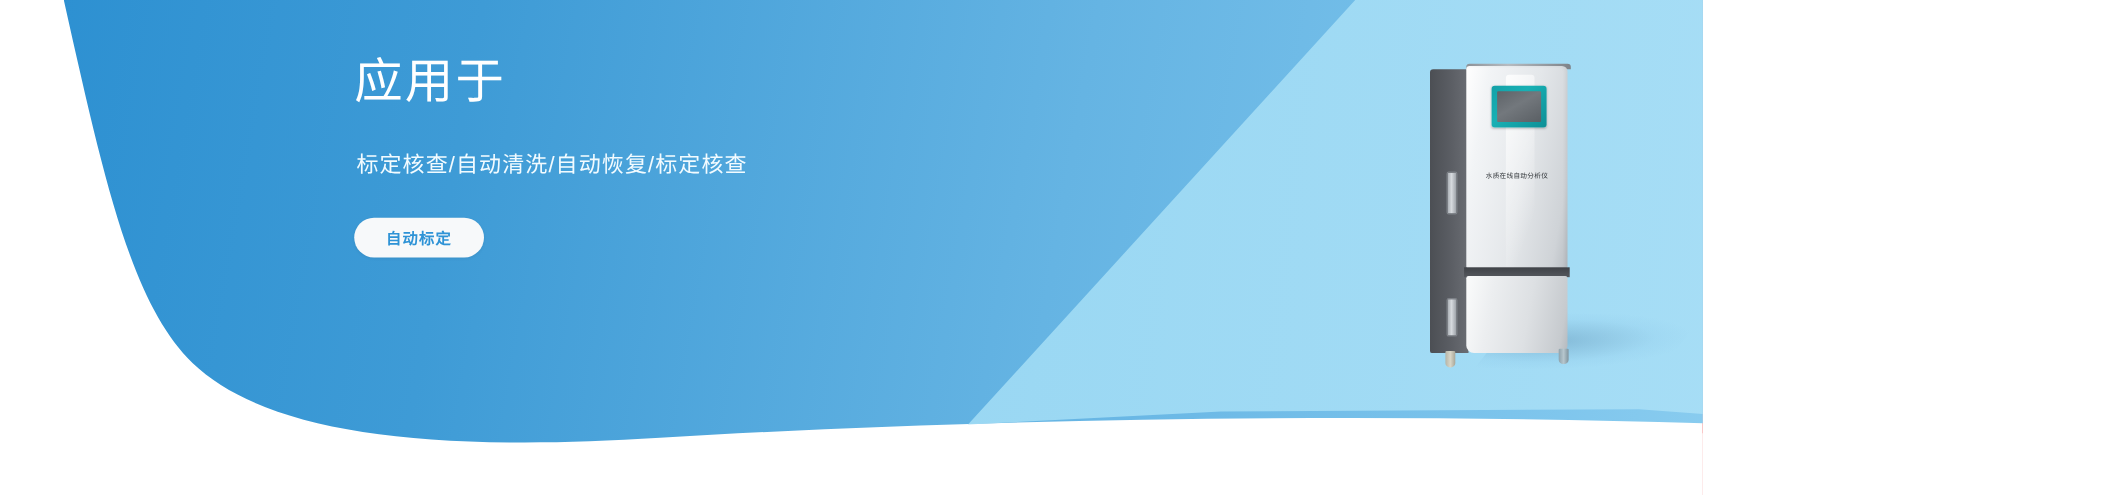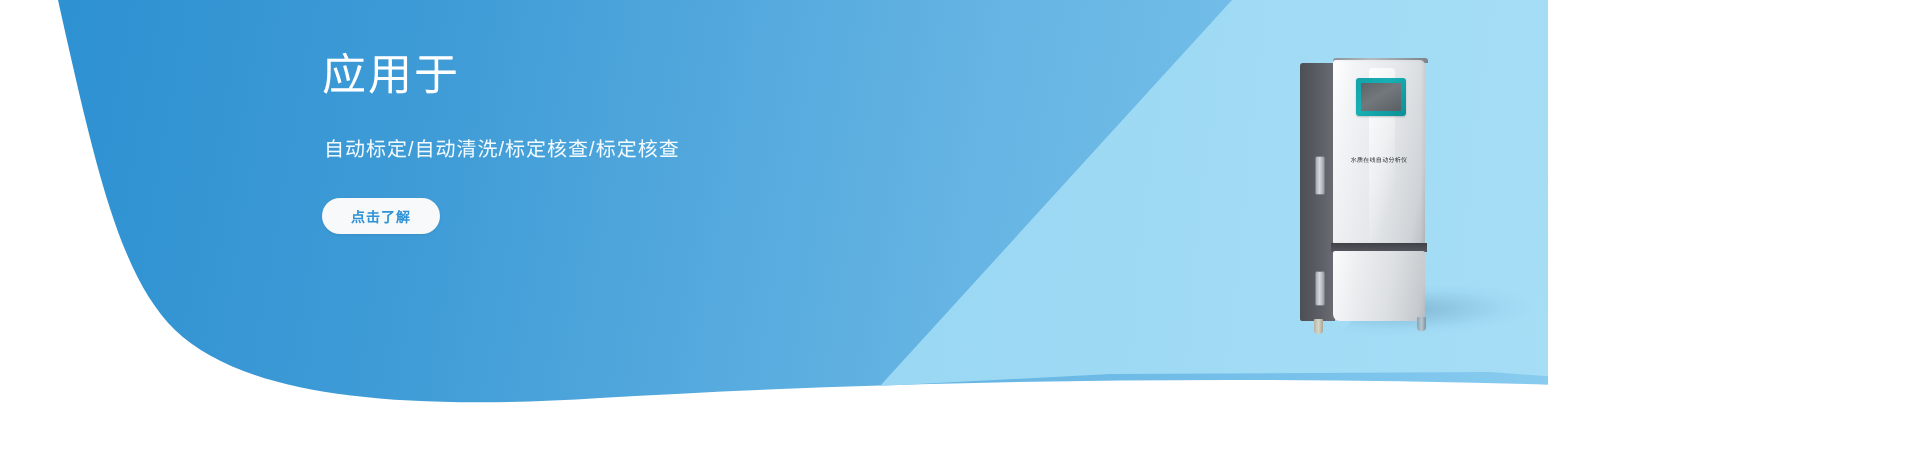--- a/index.html
+++ b/index.html
@@ -270,22 +270,22 @@
   <div class="bg-blue-main"></div>
   <div class="bg-light-wedge"></div>
   <div class="bg-light-wedge2"></div>
   <div class="bg-left-curve"></div>
   <div class="bg-bottom-white"></div>
 
   <div class="content">
     <h1 class="headline">
       <span>应用于</span>
     </h1>
-    <p class="subtitle">自动标定/自动清洗/标定核查/标定核查</p>
-    <button class="cta">点击了解</button>
+    <p class="subtitle">标定核查/自动清洗/自动恢复/标定核查</p>
+    <button class="cta">自动标定</button>
   </div>
 
   <div class="device">
     <div class="device-shadow"></div>
     <div class="dev-side">
       <div class="dev-side-handle"></div>
       <div class="dev-side-handle2"></div>
     </div>
     <div class="dev-top-cap"></div>
     <div class="dev-front-top">

